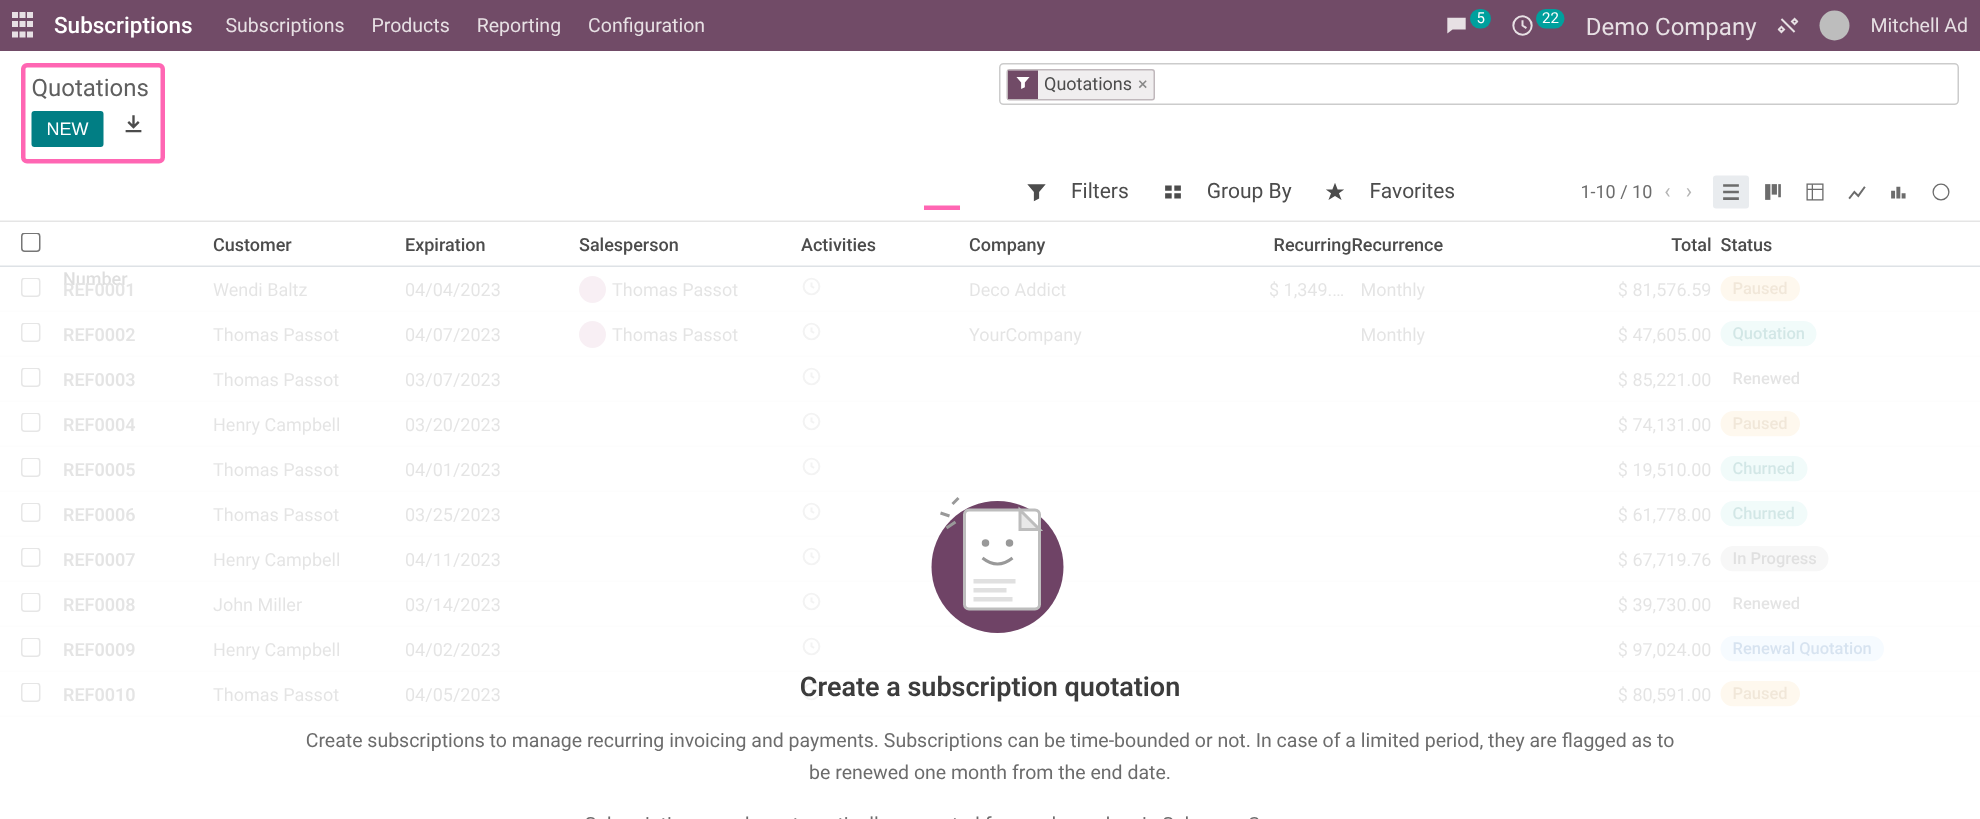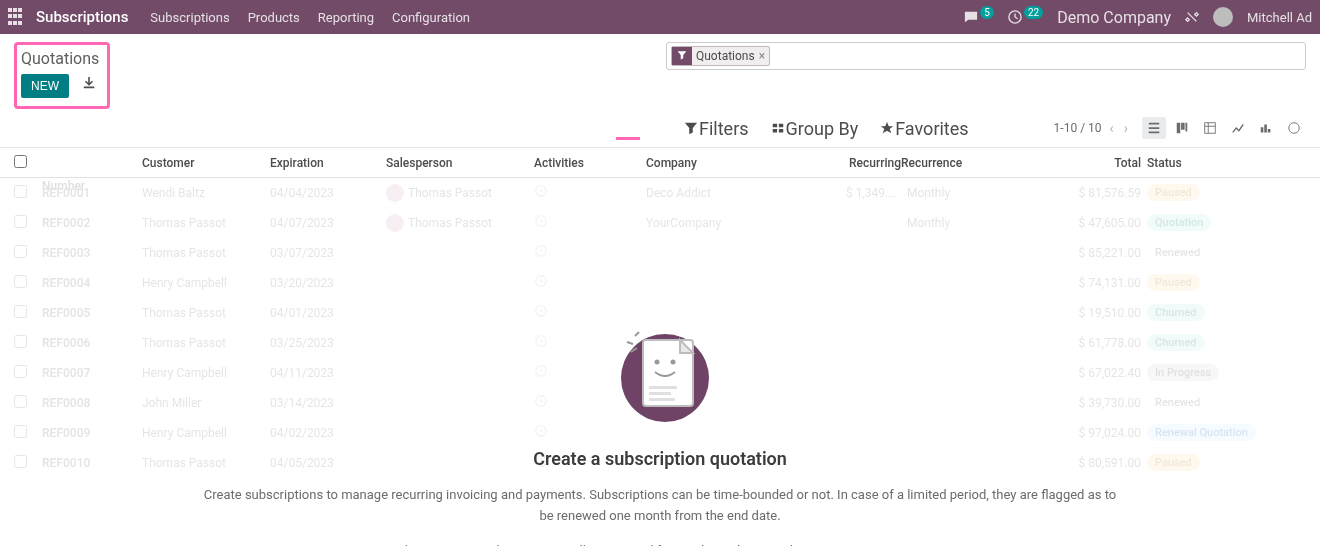--- a/index.html
+++ b/index.html
@@ -28,21 +28,21 @@
 
 .search-wrap { margin-left: auto; flex: 0 0 auto; width: 640px; }
 .search-box { border: 1px solid #ccc; border-radius: 3px; display: flex; align-items: center; height: 28px; padding: 0 4px; background: #fff; }
 .search-facet { background: #f0eeef; border: 1px solid #c0b8bc; display: flex; align-items: center; font-size: 12px; padding: 0 4px 0 0; border-radius: 2px; margin-right: 6px; }
 .facet-icon { background: #714b67; color: #fff; padding: 3px 5px; margin-right: 4px; font-size: 10px; }
 .facet-close { margin-left: 4px; cursor: pointer; color: #888; }
 .search-input { border: none; outline: none; flex: 1; font-size: 13px; color: #555; }
 
 .cp-bottom { display: flex; align-items: center; margin-top: 8px; }
 .search-options { display: flex; gap: 22px; margin-left: 670px; }
-.search-opt { display: flex; align-items: center; gap: 1px; cursor: pointer; color: #4c4c4c; font-size: 18px; }
+.search-opt { display: flex; align-items: center; gap: 16px; cursor: pointer; color: #4c4c4c; font-size: 14px; }
 .pager-area { margin-left: auto; display: flex; align-items: center; gap: 12px; }
 .pager { color: #6c6c6c; font-size: 12px; display: flex; align-items: center; gap: 6px; }
 .pager-btn { color: #b5b5b5; cursor: pointer; font-size: 14px; padding: 0 2px; }
 .view-switcher { display: flex; gap: 4px; }
 .view-btn { width: 24px; height: 22px; display: flex; align-items: center; justify-content: center; cursor: pointer; color: #6c6c6c; }
 .view-btn.active { background: #e9ecef; border-radius: 2px; }
 
 
 .table-header { display: flex; align-items: center; padding: 0 14px; height: 30px; border-bottom: 1px solid #dee2e6; font-size: 12px; font-weight: 500; color: #4c4c4c; }
 .th-check { width: 28px; }
@@ -352,21 +352,21 @@
         <div class="cell cell-customer">Henry Campbell</div>
         <div class="cell cell-expiration">04/11/2023</div>
         <div class="cell cell-salesperson"></div>
         <div class="cell cell-activities"><svg width="14" height="14" viewBox="0 0 16 16">
             <circle cx="8" cy="8" r="6" fill="none" stroke="#bbb" stroke-width="1.5"></circle>
             <path d="M8 5v3l2 1" stroke="#bbb" stroke-width="1.5" fill="none"></path>
           </svg></div>
         <div class="cell cell-company"></div>
         <div class="cell cell-recurring"></div>
         <div class="cell cell-recurrence"></div>
-        <div class="cell cell-total">$ 67,022.40</div>
+        <div class="cell cell-total">$ 67,719.76</div>
         <div class="cell cell-status"><span class="status-badge status-inprogress">In Progress</span></div>
       </div>
       <div class="row">
         <div class="cell-check"><input type="checkbox" style=""></div>
         <div class="cell cell-number">REF0008</div>
         <div class="cell cell-customer">John Miller</div>
         <div class="cell cell-expiration">03/14/2023</div>
         <div class="cell cell-salesperson"></div>
         <div class="cell cell-activities"><svg width="14" height="14" viewBox="0 0 16 16">
             <circle cx="8" cy="8" r="6" fill="none" stroke="#bbb" stroke-width="1.5"></circle>

